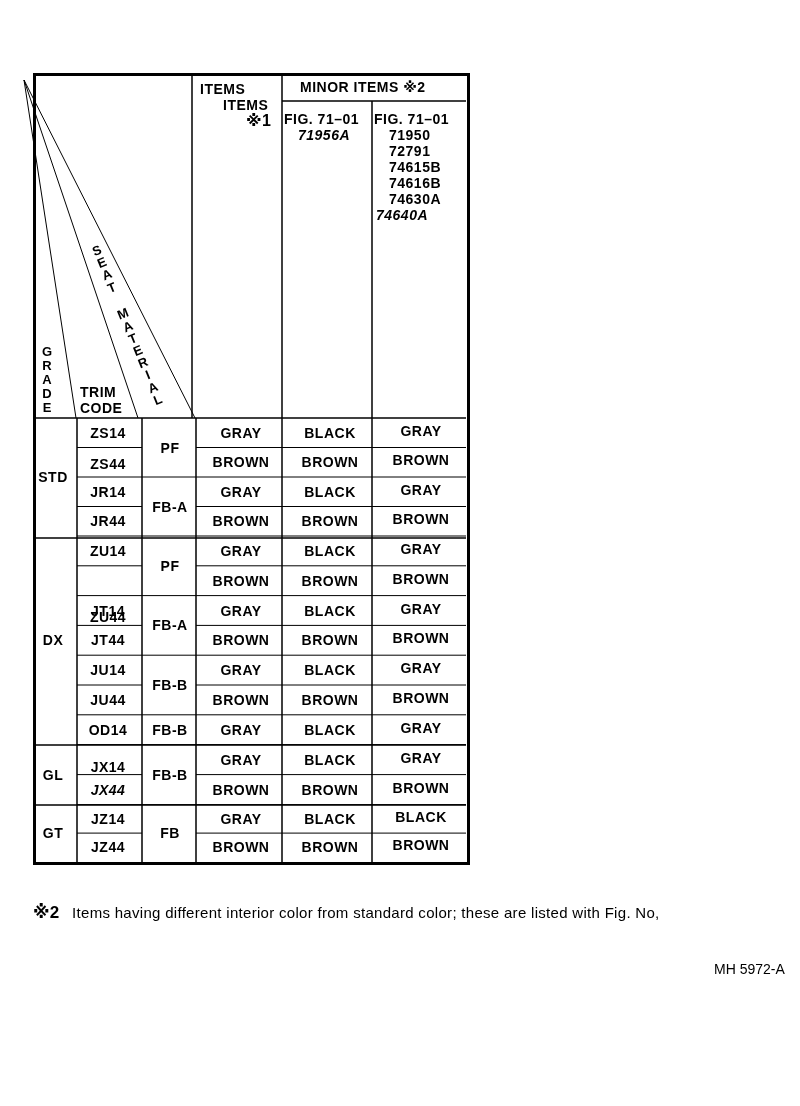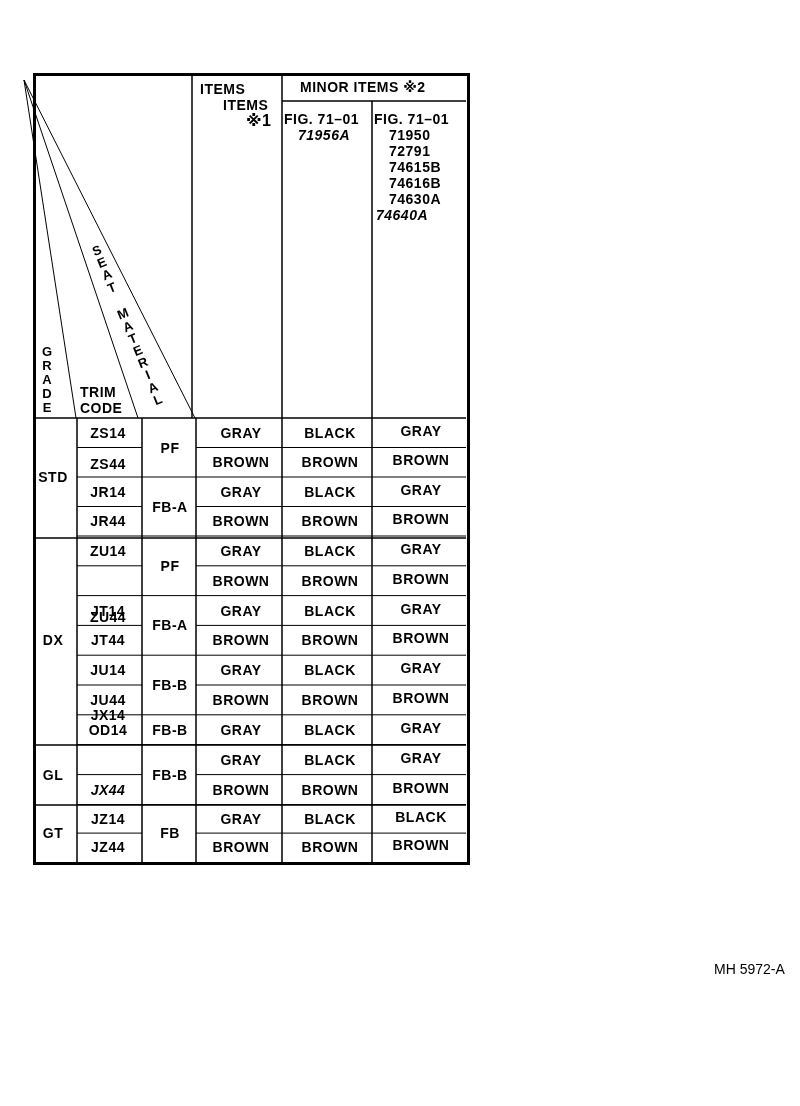--- a/index.html
+++ b/index.html
@@ -161,21 +161,21 @@
       <div class="t c" style="left: 330px; top: 662.1px;">BLACK</div>
       <div class="t c" style="left: 421px; top: 660.1px;">GRAY</div>
       <div class="t c" style="left: 108px; top: 691.9px;">JU44</div>
       <div class="t c" style="left: 241px; top: 691.9px;">BROWN</div>
       <div class="t c" style="left: 330px; top: 691.9px;">BROWN</div>
       <div class="t c" style="left: 421px; top: 689.9px;">BROWN</div>
       <div class="t c" style="left: 108px; top: 721.7px;">OD14</div>
       <div class="t c" style="left: 241px; top: 721.7px;">GRAY</div>
       <div class="t c" style="left: 330px; top: 721.7px;">BLACK</div>
       <div class="t c" style="left: 421px; top: 719.7px;">GRAY</div>
-      <div class="t c" style="left: 108px; top: 707px;">JX14</div>
+      <div class="t c" style="left: 108px; top: 759px;">JX14</div>
       <div class="t c" style="left: 241px; top: 751.6px;">GRAY</div>
       <div class="t c" style="left: 330px; top: 751.6px;">BLACK</div>
       <div class="t c" style="left: 421px; top: 749.6px;">GRAY</div>
       <div class="t c" style="left: 108px; top: 781.6px; font-style: italic;">JX44</div>
       <div class="t c" style="left: 241px; top: 781.6px;">BROWN</div>
       <div class="t c" style="left: 330px; top: 781.6px;">BROWN</div>
       <div class="t c" style="left: 421px; top: 779.6px;">BROWN</div>
       <div class="t c" style="left: 108px; top: 810.85px;">JZ14</div>
       <div class="t c" style="left: 241px; top: 810.85px;">GRAY</div>
       <div class="t c" style="left: 330px; top: 810.85px;">BLACK</div>
@@ -191,15 +191,19 @@
       <div class="t c" style="left: 170px; top: 677px;">FB-B</div>
       <div class="t c" style="left: 170px; top: 721.7px;">FB-B</div>
       <div class="t c" style="left: 170px; top: 766.6px;">FB-B</div>
       <div class="t c" style="left: 170px; top: 825.1px;">FB</div>
       <div class="t c" style="left: 53px; top: 469px;">STD</div>
       <div class="t c" style="left: 53px; top: 632.3px;">DX</div>
       <div class="t c" style="left: 53px; top: 766.6px;">GL</div>
       <div class="t c" style="left: 53px; top: 825.1px;">GT</div>
     </div>
 
+  <div class="note" style="left:33px; top:902px; letter-spacing:0.3px;">
+    <span class="mark">※2</span>
+    <span style="margin-left:8px;">Items having different interior color from standard color; these are listed with Fig. No,</span>
+  </div>
 
   <div class="note" style="left:714px; top:958px; font-size:14px;">MH 5972-A</div>
 </div>
 
 </body></html>

